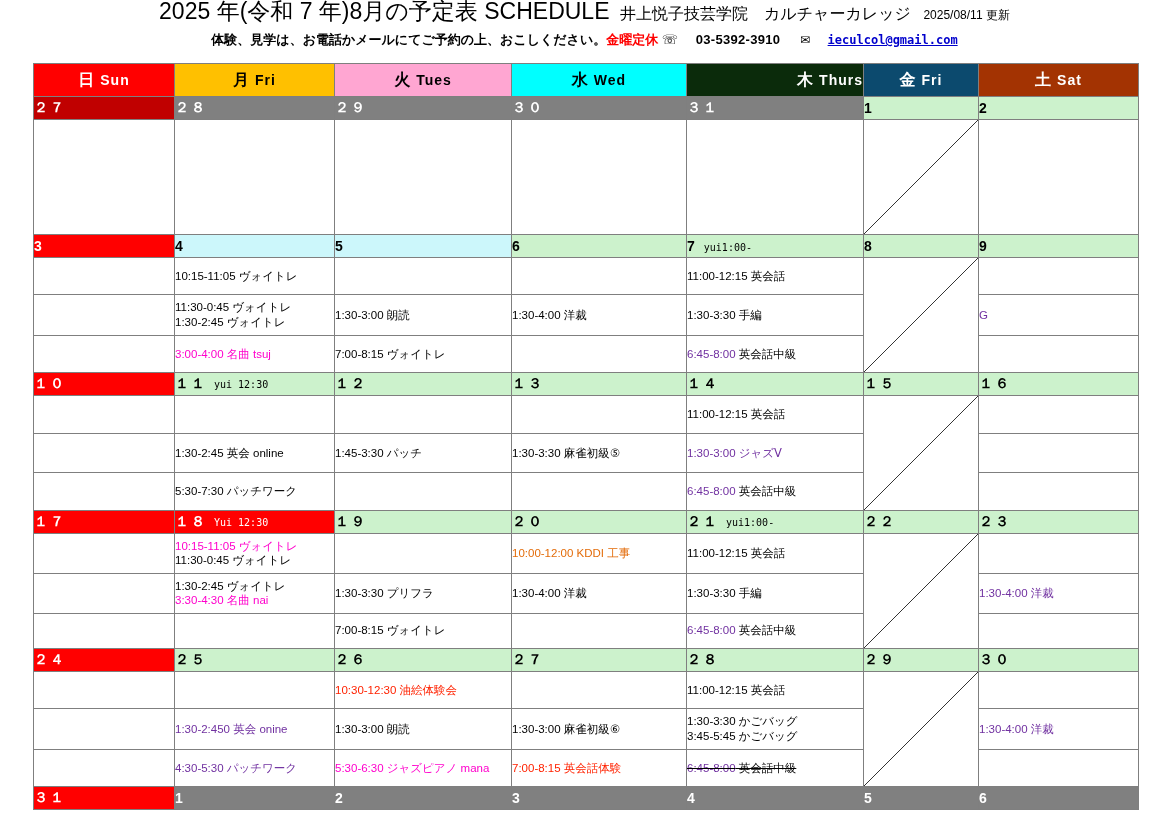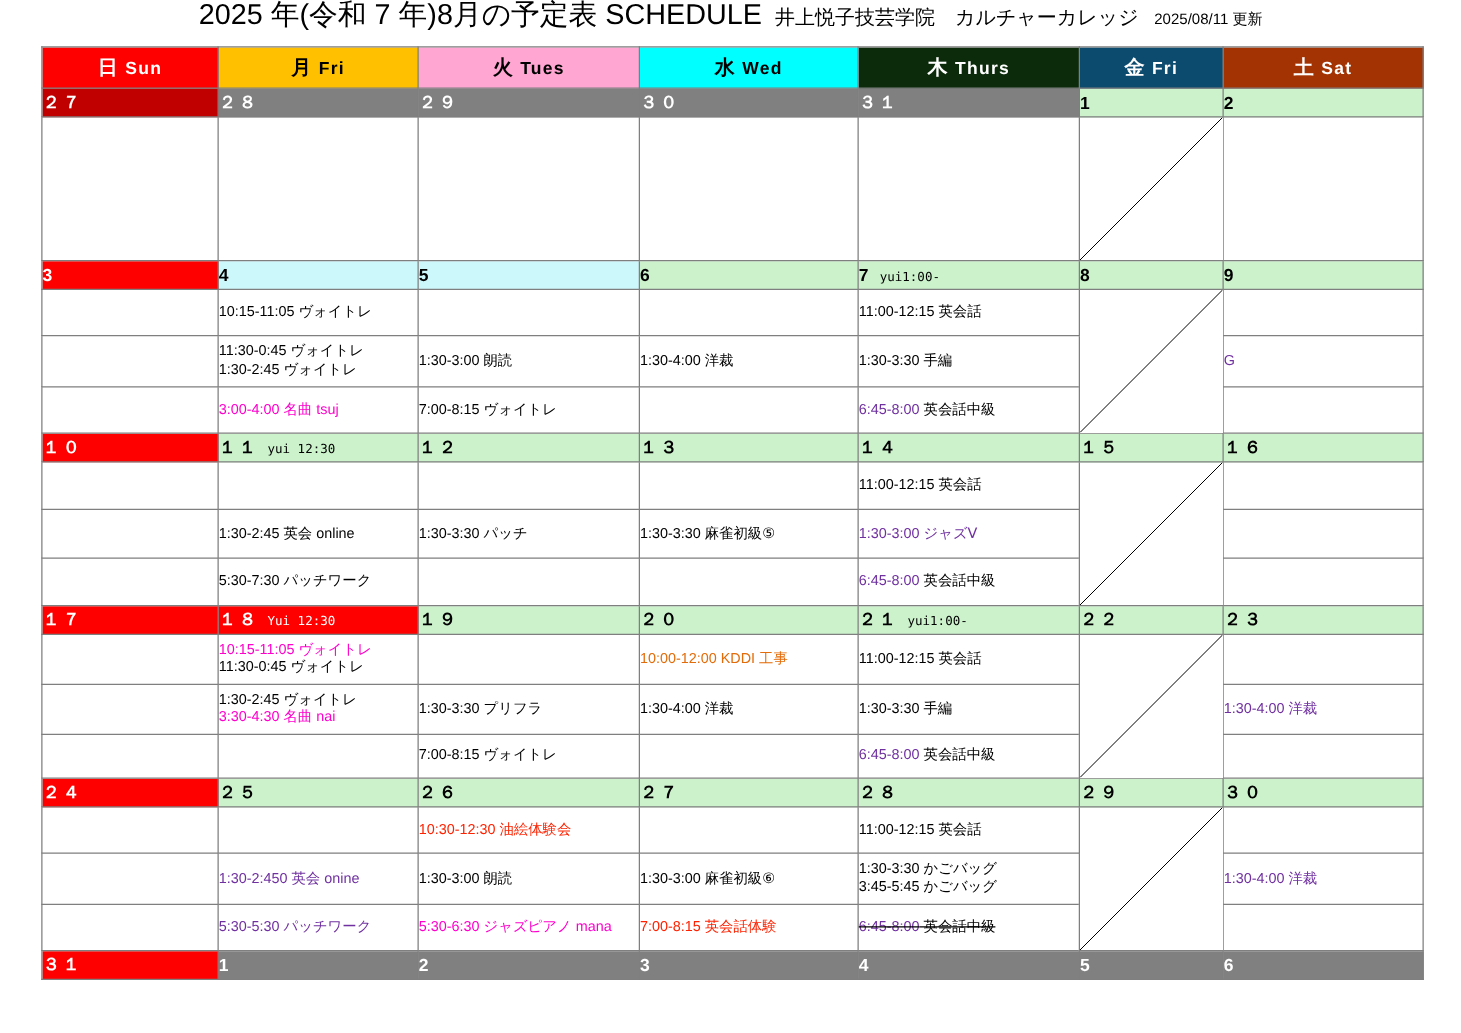--- a/index.html
+++ b/index.html
@@ -91,21 +91,21 @@
     font-weight: bold;
     text-align: center;
     letter-spacing: 1px;
   }
   .dow .kj { font-size: 16px; }
   .dow .en { font-size: 14px; margin-left: 5px; }
   .dow-sun  { background: #ff0000; }
   .dow-mon  { background: #ffc000; color: #000000; }
   .dow-tue  { background: #ffa6d2; color: #000000; text-align: center; }
   .dow-wed  { background: #00ffff; color: #000000; }
-  .dow-thu  { background: #0b2b0b; }
+  .dow-thu  { background: #0b2b0b; text-align: right; }
   .dow-fri  { background: #0c4a6e; margin-left: 20px; }
   .dow-sat  { background: #a33302; }
 
   
   .dcell {
     height: 22px;
     font-size: 14px;
     font-weight: bold;
     padding-left: 7px;
     letter-spacing: 2px;
@@ -150,20 +150,27 @@
   .fri-closed svg { display: block; width: 100%; height: 100%; }
 </style>
 </head>
 <body>
 
 <div class="header">
   <div class="title-line">
     <span class="t-main">2025 年(令和 7 年)8月の予定表  SCHEDULE</span>
     <span class="t-school">井上悦子技芸学院　カルチャーカレッジ</span>
     <span class="t-updated">2025/08/11 更新</span>
+  </div>
+  <div class="sub-line">
+    <span class="sub-notice">体験、見学は、お電話かメールにてご予約の上、おこしください。</span><span class="sub-closed">金曜定休</span>
+    <span class="glyph-phone">☏</span>
+    <span class="sub-tel">03-5392-3910</span>
+    <span class="glyph-mail">✉</span>
+    <span class="sub-mail">ieculcol@gmail.com</span>
   </div>
 </div>
 
 <div class="cal-wrap">
   <table class="cal">
     <colgroup>
       <col class="c-sun">
         <col class="c-mon">
         <col class="c-tue">
         <col class="c-wed">
@@ -287,21 +294,21 @@
             </svg>
           </td>
           <td class="ev"></td>
         </tr>
         <tr>
           <td class="ev"></td>
           <td class="ev">
             <span class="ln c-normal">1:30-2:45 英会 online</span>
           </td>
           <td class="ev">
-            <span class="ln c-normal">1:30-3:30 パッチ</span>
+            <span class="ln c-normal">1:45-3:30 パッチ</span>
           </td>
           <td class="ev">
             <span class="ln c-normal">1:30-3:30 麻雀初級⑤</span>
           </td>
           <td class="ev">
             <span class="ln c-changed">1:30-3:00 ジャズⅤ</span>
           </td>
           <td class="ev"></td>
         </tr>
         <tr>
@@ -417,21 +424,21 @@
             <span class="ln c-normal">1:30-3:30 かごバッグ</span>
             <span class="ln c-normal">3:45-5:45 かごバッグ</span>
           </td>
           <td class="ev">
             <span class="ln c-changed">1:30-4:00 洋裁</span>
           </td>
         </tr>
         <tr>
           <td class="ev"></td>
           <td class="ev">
-            <span class="ln c-changed">5:30-5:30 パッチワーク</span>
+            <span class="ln c-changed">4:30-5:30 パッチワーク</span>
           </td>
           <td class="ev">
             <span class="ln c-private">5:30-6:30 ジャズピアノ mana</span>
           </td>
           <td class="ev">
             <span class="ln c-trial">7:00-8:15 英会話体験</span>
           </td>
           <td class="ev">
             <span class="ln c-normal strike"><span class="c-changed">6:45-8:00</span> 英会話中級</span>
           </td>

